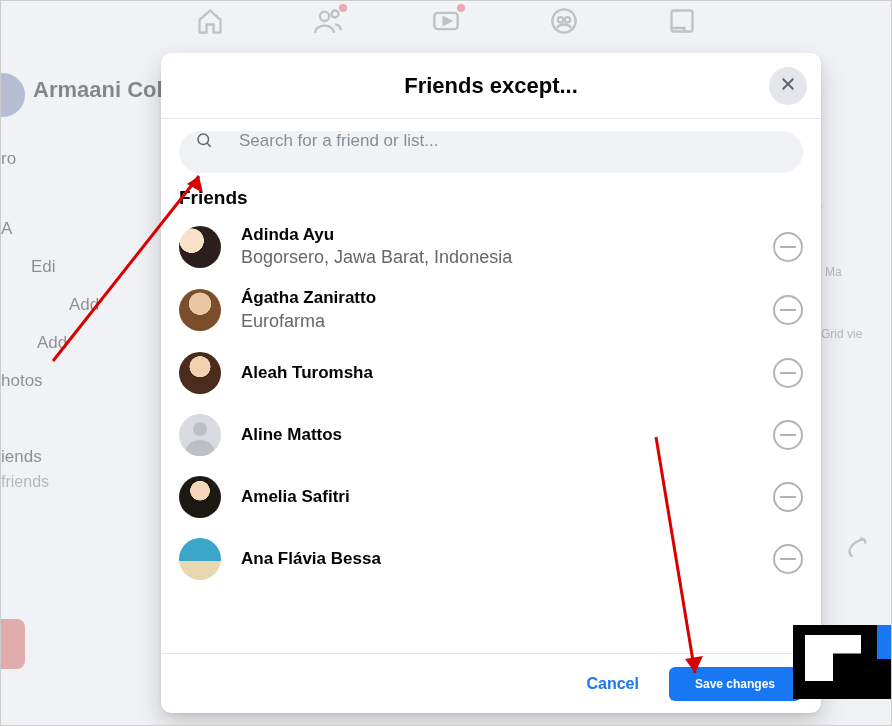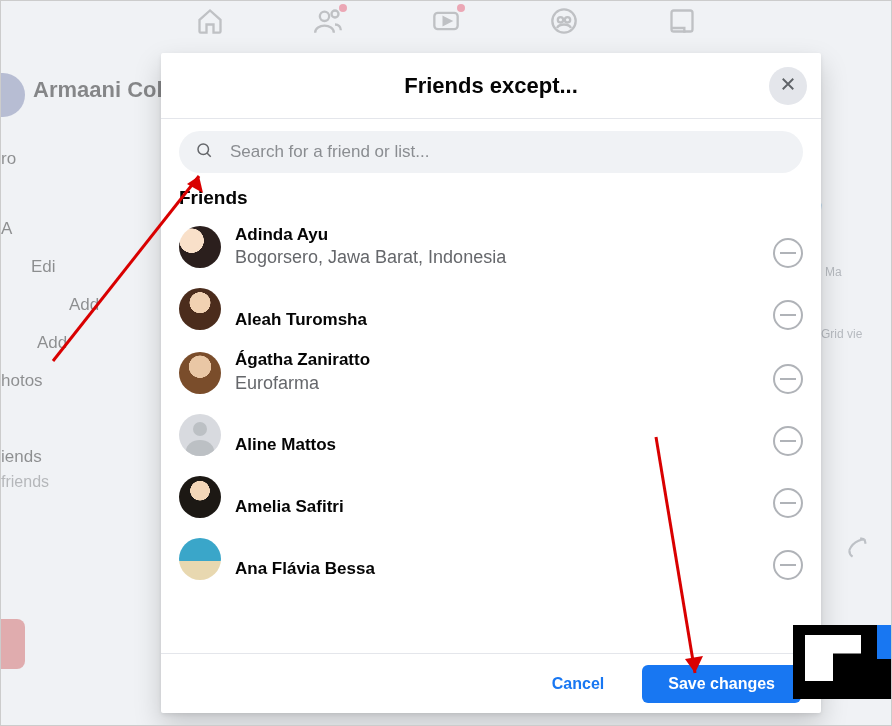--- a/index.html
+++ b/index.html
@@ -35,58 +35,58 @@
     .gear { width:18px; height:18px; border:2px solid #606770; border-radius:50%; position:relative; }
     .gear::before{content:"";position:absolute;inset:-4px;border:2px dotted #606770;border-radius:50%;}
     .grid { width:14px; height:14px; display:grid; grid-template:repeat(2,1fr)/repeat(2,1fr); gap:2px; }
     .grid span{background:#606770;}
     .share { position:absolute; right:20px; bottom:160px; opacity:.35; }
 
     
     .modal {
       position: absolute; left: 160px; top: 52px;
       width: 660px; height: 660px;
-      background: #fff; border-radius: 2px;
+      background: #fff; border-radius: 10px;
       box-shadow: 0 12px 28px rgba(0,0,0,.18), 0 2px 4px rgba(0,0,0,.08);
       display: flex; flex-direction: column;
       overflow: hidden;
     }
     .modal-header { position: relative; display: flex; align-items: center; justify-content: center; height: 66px; border-bottom: 1px solid #e4e6eb; }
     .modal-title { font-size: 22px; font-weight: 700; color: #050505; }
     .close-btn { position: absolute; right: 14px; top: 14px; width: 38px; height: 38px; border-radius: 50%; background: #e4e6eb; display:flex;align-items:center;justify-content:center; cursor:pointer; }
     .close-btn svg { width: 18px; height: 18px; stroke: #5f6368; stroke-width: 2.5; }
 
     .search-wrap { padding: 12px 18px; }
-    .search-field { display:flex; align-items:center; gap:17px; height:42px; background:#f0f2f5; border-radius:22px; padding:0 16px; }
+    .search-field { display:flex; align-items:flex-start; gap:26px; height:42px; background:#f0f2f5; border-radius:22px; padding:0 16px; }
     .search-field svg { width:18px; height:18px; stroke:#65676b; stroke-width:2; fill:none; }
     .search-input { flex:1; border:none; background:transparent; outline:none; font-size:17px; color:#050505; }
     .search-input::placeholder { color:#8a8d91; }
 
     .section-heading { font-size:19px; font-weight:700; color:#050505; padding: 2px 18px 6px; }
 
     .list { flex:1; overflow-y:auto; padding: 0 18px; }
-    .row { display:flex; align-items:flex-end; gap:14px; padding:10px 0; cursor:pointer; }
+    .row { display:flex; align-items:center; gap:20px; padding:10px 0; cursor:pointer; }
     .avatar { width:42px; height:42px; border-radius:50%; flex-shrink:0; background:#d8dadf; position:relative; overflow:hidden; }
     .avatar.person::before{content:"";position:absolute;top:8px;left:50%;transform:translateX(-50%);width:14px;height:14px;background:#bcc0c4;border-radius:50%;}
     .avatar.person::after{content:"";position:absolute;bottom:-6px;left:50%;transform:translateX(-50%);width:28px;height:22px;background:#bcc0c4;border-radius:50% 50% 0 0;}
     .avatar.c0{background:radial-gradient(circle at 30% 35%, #f9e0c9 0 30%, transparent 31%), #2b1f1d;}
     .avatar.c1{background:radial-gradient(circle at 50% 35%, #e9c7a5 0 32%, transparent 33%), #7a4d2b;}
     .avatar.c2{background:radial-gradient(circle at 50% 35%, #f1d1b2 0 30%, transparent 31%), #4b2c1c;}
     .avatar.c3{background:linear-gradient(180deg,#fff 0 50%, #e88f90 50%),#fff; box-shadow:inset 0 0 0 1px #ddd;}
     .avatar.c5{background:radial-gradient(circle at 50% 35%, #f4d7b8 0 28%, transparent 29%), #1c1814;}
     .avatar.c6{background:linear-gradient(180deg,#3aa6c9 0 55%, #e8d8b0 55%);}
     .info { flex:1; }
     .name { font-size:17px; font-weight:600; color:#050505; line-height:1.2; }
     .sub  { font-size:18px; color:#65676b; margin-top:2px; }
     .exclude-btn { width:30px; height:30px; border:2px solid #b0b3b8; border-radius:50%; position:relative; cursor:pointer; flex-shrink:0; }
     .exclude-btn::before { content:""; position:absolute; left:5px; right:5px; top:50%; transform:translateY(-50%); height:2px; background:#b0b3b8; }
 
-    .modal-footer { height:60px; display:flex; align-items:center; justify-content:flex-end; gap:28px; padding:0 20px; border-top:1px solid #e4e6eb; }
+    .modal-footer { height:60px; display:flex; align-items:center; justify-content:flex-end; gap:20px; padding:0 20px; border-top:1px solid #e4e6eb; }
     .btn-cancel { color:#1877f2; font-size:16px; font-weight:600; background:none; border:none; cursor:pointer; padding:8px 10px; }
-    .btn-save   { background:#1877f2; color:#fff; font-size:16px; font-weight:600; border:none; border-radius:6px; padding:10px 26px; cursor:pointer; }
+    .btn-save   { background:#1877f2; color:#fff; font-size:12px; font-weight:600; border:none; border-radius:6px; padding:10px 26px; cursor:pointer; }
 
     
     .arrow-svg { position:absolute; left:0; top:0; width:892px; height:726px; pointer-events:none; }
     .arrow-svg line { stroke:#d90000; stroke-width:3; }
     .arrow-svg polygon { fill:#d90000; }
 
     
     .wm { position:absolute; right:0; bottom:26px; width:98px; height:74px; background:#000; }
     .wm::before{content:"";position:absolute;left:12px;top:10px;width:56px;height:46px;background:#fff;clip-path:polygon(0 0,100% 0,100% 40%,50% 40%,50% 100%,0 100%);}
     .wm::after{content:"";position:absolute;right:0;top:0;width:14px;height:34px;background:#1877f2;}
@@ -183,31 +183,31 @@
   <div class="list" id="friends-list">
       <div class="row">
         <div class="avatar c0"></div>
         <div class="info">
           <div class="name">Adinda Ayu</div>
           <div class="sub">Bogorsero, Jawa Barat, Indonesia</div>
         </div>
         <div class="exclude-btn"><span></span></div>
       </div>
       <div class="row">
-        <div class="avatar c2"></div>
-        <div class="info">
-          <div class="name">Aleah Turomsha</div>
-        </div>
-        <div class="exclude-btn"><span></span></div>
-      </div>
-      <div class="row">
         <div class="avatar c1"></div>
         <div class="info">
           <div class="name">Ágatha Zaniratto</div>
           <div class="sub">Eurofarma</div>
+        </div>
+        <div class="exclude-btn"><span></span></div>
+      </div>
+      <div class="row">
+        <div class="avatar c2"></div>
+        <div class="info">
+          <div class="name">Aleah Turomsha</div>
         </div>
         <div class="exclude-btn"><span></span></div>
       </div>
       <div class="row">
         <div class="avatar person"></div>
         <div class="info">
           <div class="name">Aline Mattos</div>
         </div>
         <div class="exclude-btn"><span></span></div>
       </div>

